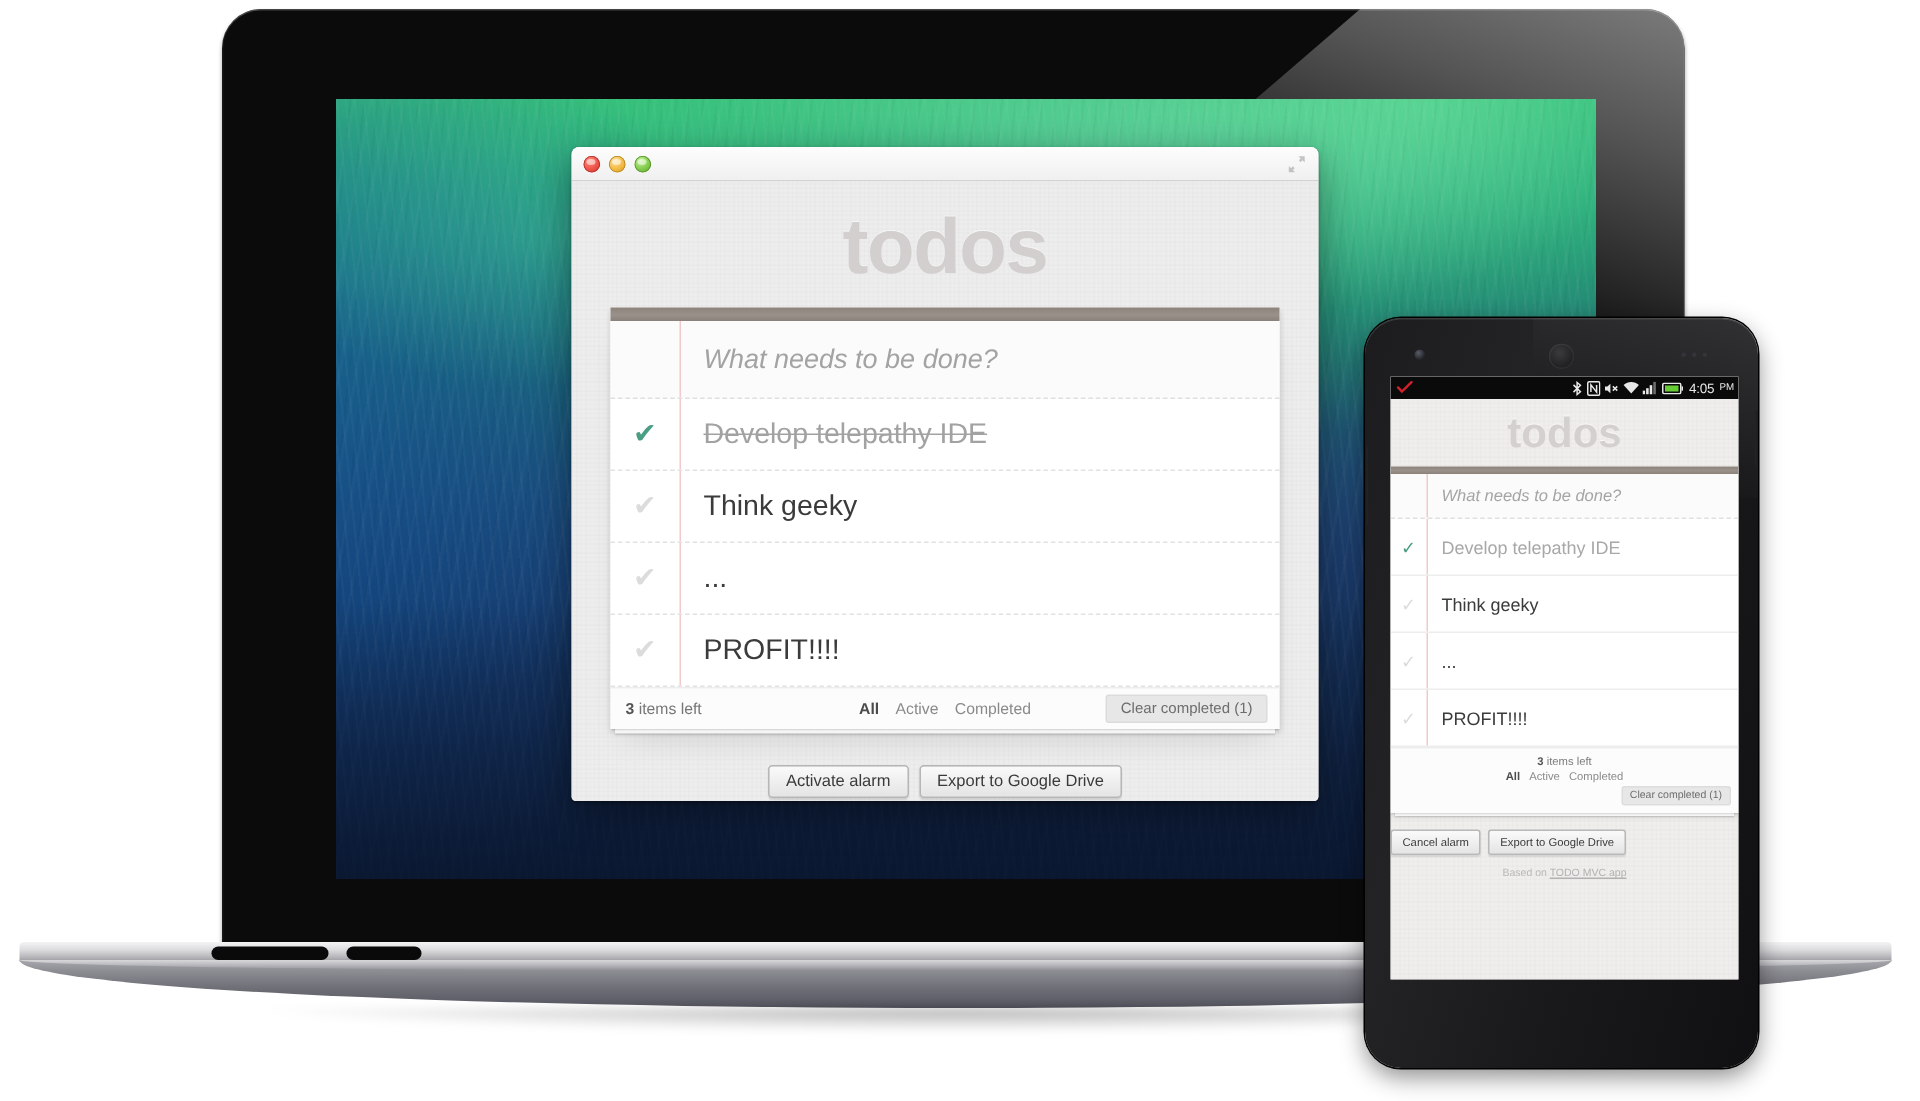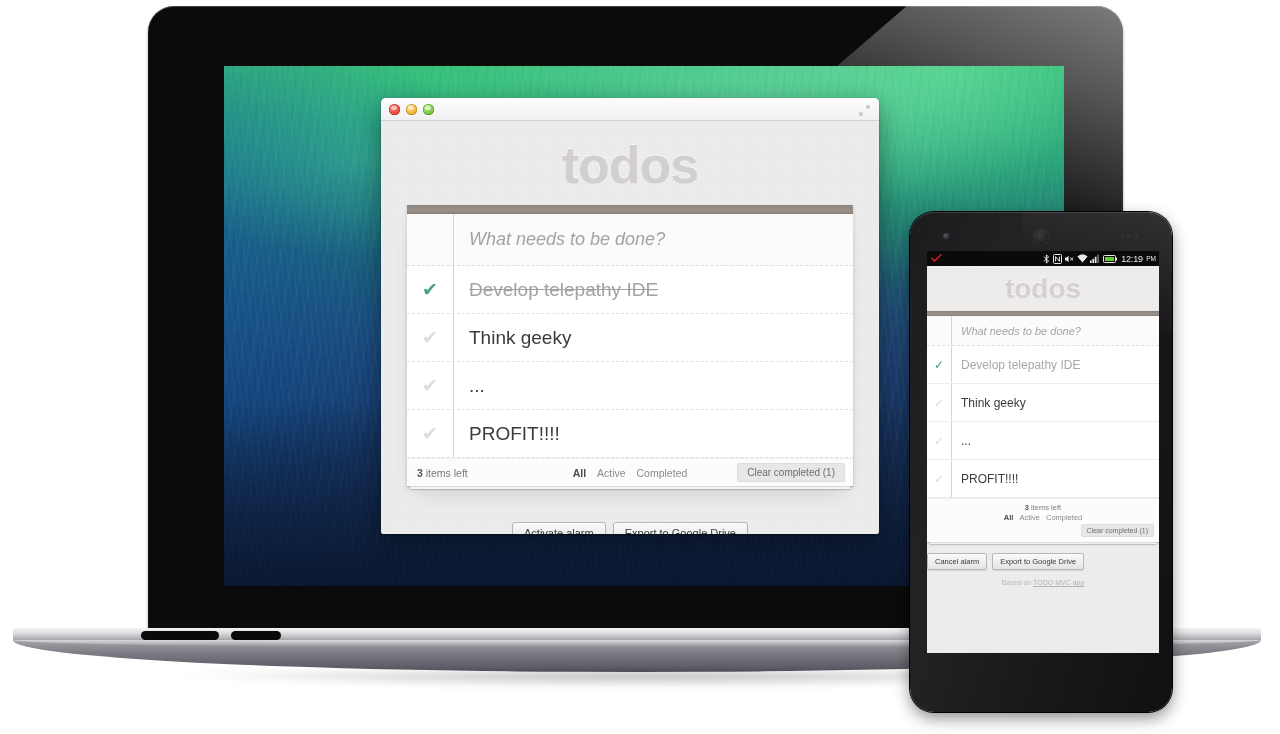--- a/index.html
+++ b/index.html
@@ -199,21 +199,21 @@
   .count b { color: #555; font-weight: bold; }
   .filters { position: absolute; left: 0; right: 0; text-align: center; }
   .filters span { margin: 0 4px; color: #8a8a8a; }
   .filters span.sel { color: #4b4b4b; font-weight: bold; }
   .clear-btn {
     margin-left: auto; margin-right: 8px;
     background: #e7e7e7; border: 1px solid #dcdcdc; border-radius: 2px;
     padding: 3px 9px; font-size: 10px; color: #6d6d6d; position: relative; z-index: 2;
   }
 
-  .extra-btns { display: flex; justify-content: center; gap: 7px; margin-top: 36px; }
+  .extra-btns { display: flex; justify-content: center; gap: 7px; margin-top: 24px; }
   .ebtn {
     background: linear-gradient(to bottom,#fafafa,#e4e4e4);
     border: 1px solid #b6b6b6; border-radius: 3px;
     padding: 4px 11px; font-size: 11px; color: #3a3a3a;
     box-shadow: 0 1px 1px rgba(0,0,0,.12);
     font-family: "Liberation Sans", sans-serif;
   }
 
   
   #phone { position: absolute; left: 905px; top: 212px; width: 270px; height: 512px; }
@@ -474,21 +474,21 @@
                 <rect x="7.2" y=".6" width="1.7" height="8.4" fill="#6e6e6e"></rect>
               </svg>
             </span>
             <span class="sb-icon">
               <svg width="14" height="8" viewBox="0 0 14 8">
                 <rect x=".5" y=".5" width="12" height="7" rx="1" stroke="#e8e8e8" fill="none"></rect>
                 <rect x="13" y="2.6" width="1" height="2.8" fill="#e8e8e8"></rect>
                 <rect x="2" y="2" width="9" height="4" fill="#66cc33"></rect>
               </svg>
             </span>
-            <span class="sb-time">12:19</span>
+            <span class="sb-time">4:05</span>
             <span class="sb-pm">PM</span>
           </div>
         </div>
 
         <div class="ph-content">
           <div class="ph-title">todos</div>
 
           <div class="ph-app">
             <div class="ph-shadowbar"></div>
 

